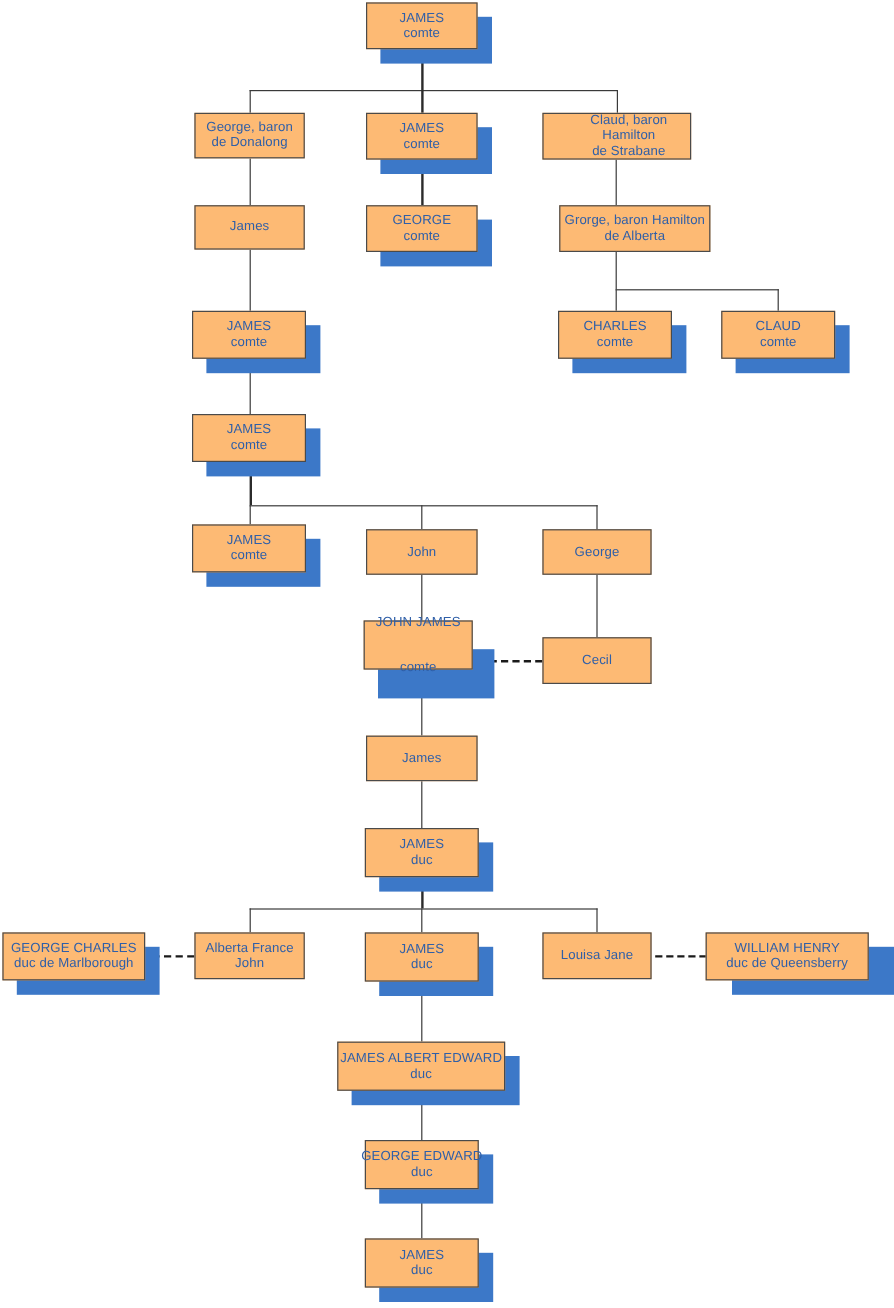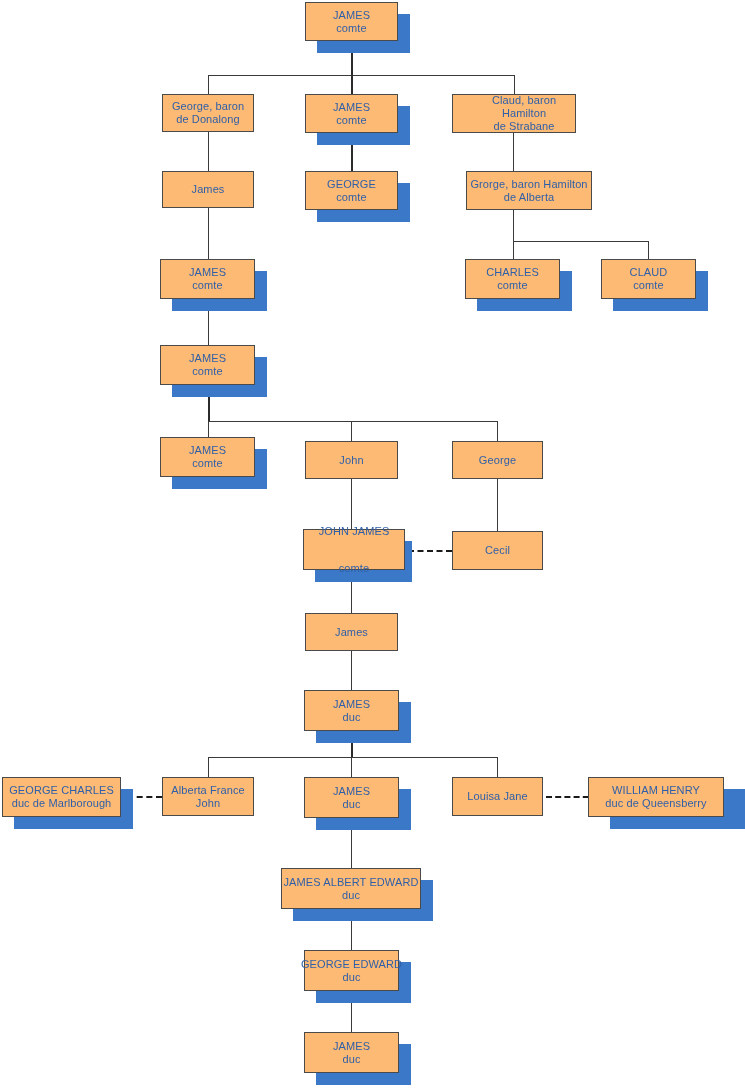--- a/index.html
+++ b/index.html
@@ -167,21 +167,21 @@
       <div class="node" style="left: 160px; top: 437px; width: 95px; height: 40px;">
         <span class="l1">JAMES</span>
         <span class="l2">comte</span>
       </div>
       <div class="node" style="left: 305px; top: 441px; width: 93px; height: 38px;">
         <span class="l1">John</span>
       </div>
       <div class="node" style="left: 452px; top: 441px; width: 91px; height: 38px;">
         <span class="l1">George</span>
       </div>
-      <div class="node" style="left: 303px; top: 529px; width: 102px; height: 41px; gap: 24px;">
+      <div class="node" style="left: 303px; top: 517px; width: 91px; height: 41px; gap: 24px;">
         <span class="l1">JOHN JAMES</span>
         <span class="l2">comte</span>
       </div>
       <div class="node" style="left: 452px; top: 531px; width: 91px; height: 39px;">
         <span class="l1">Cecil</span>
       </div>
       <div class="node" style="left: 305px; top: 613px; width: 93px; height: 38px;">
         <span class="l1">James</span>
       </div>
       <div class="node" style="left: 304px; top: 690px; width: 95px; height: 41px;">

